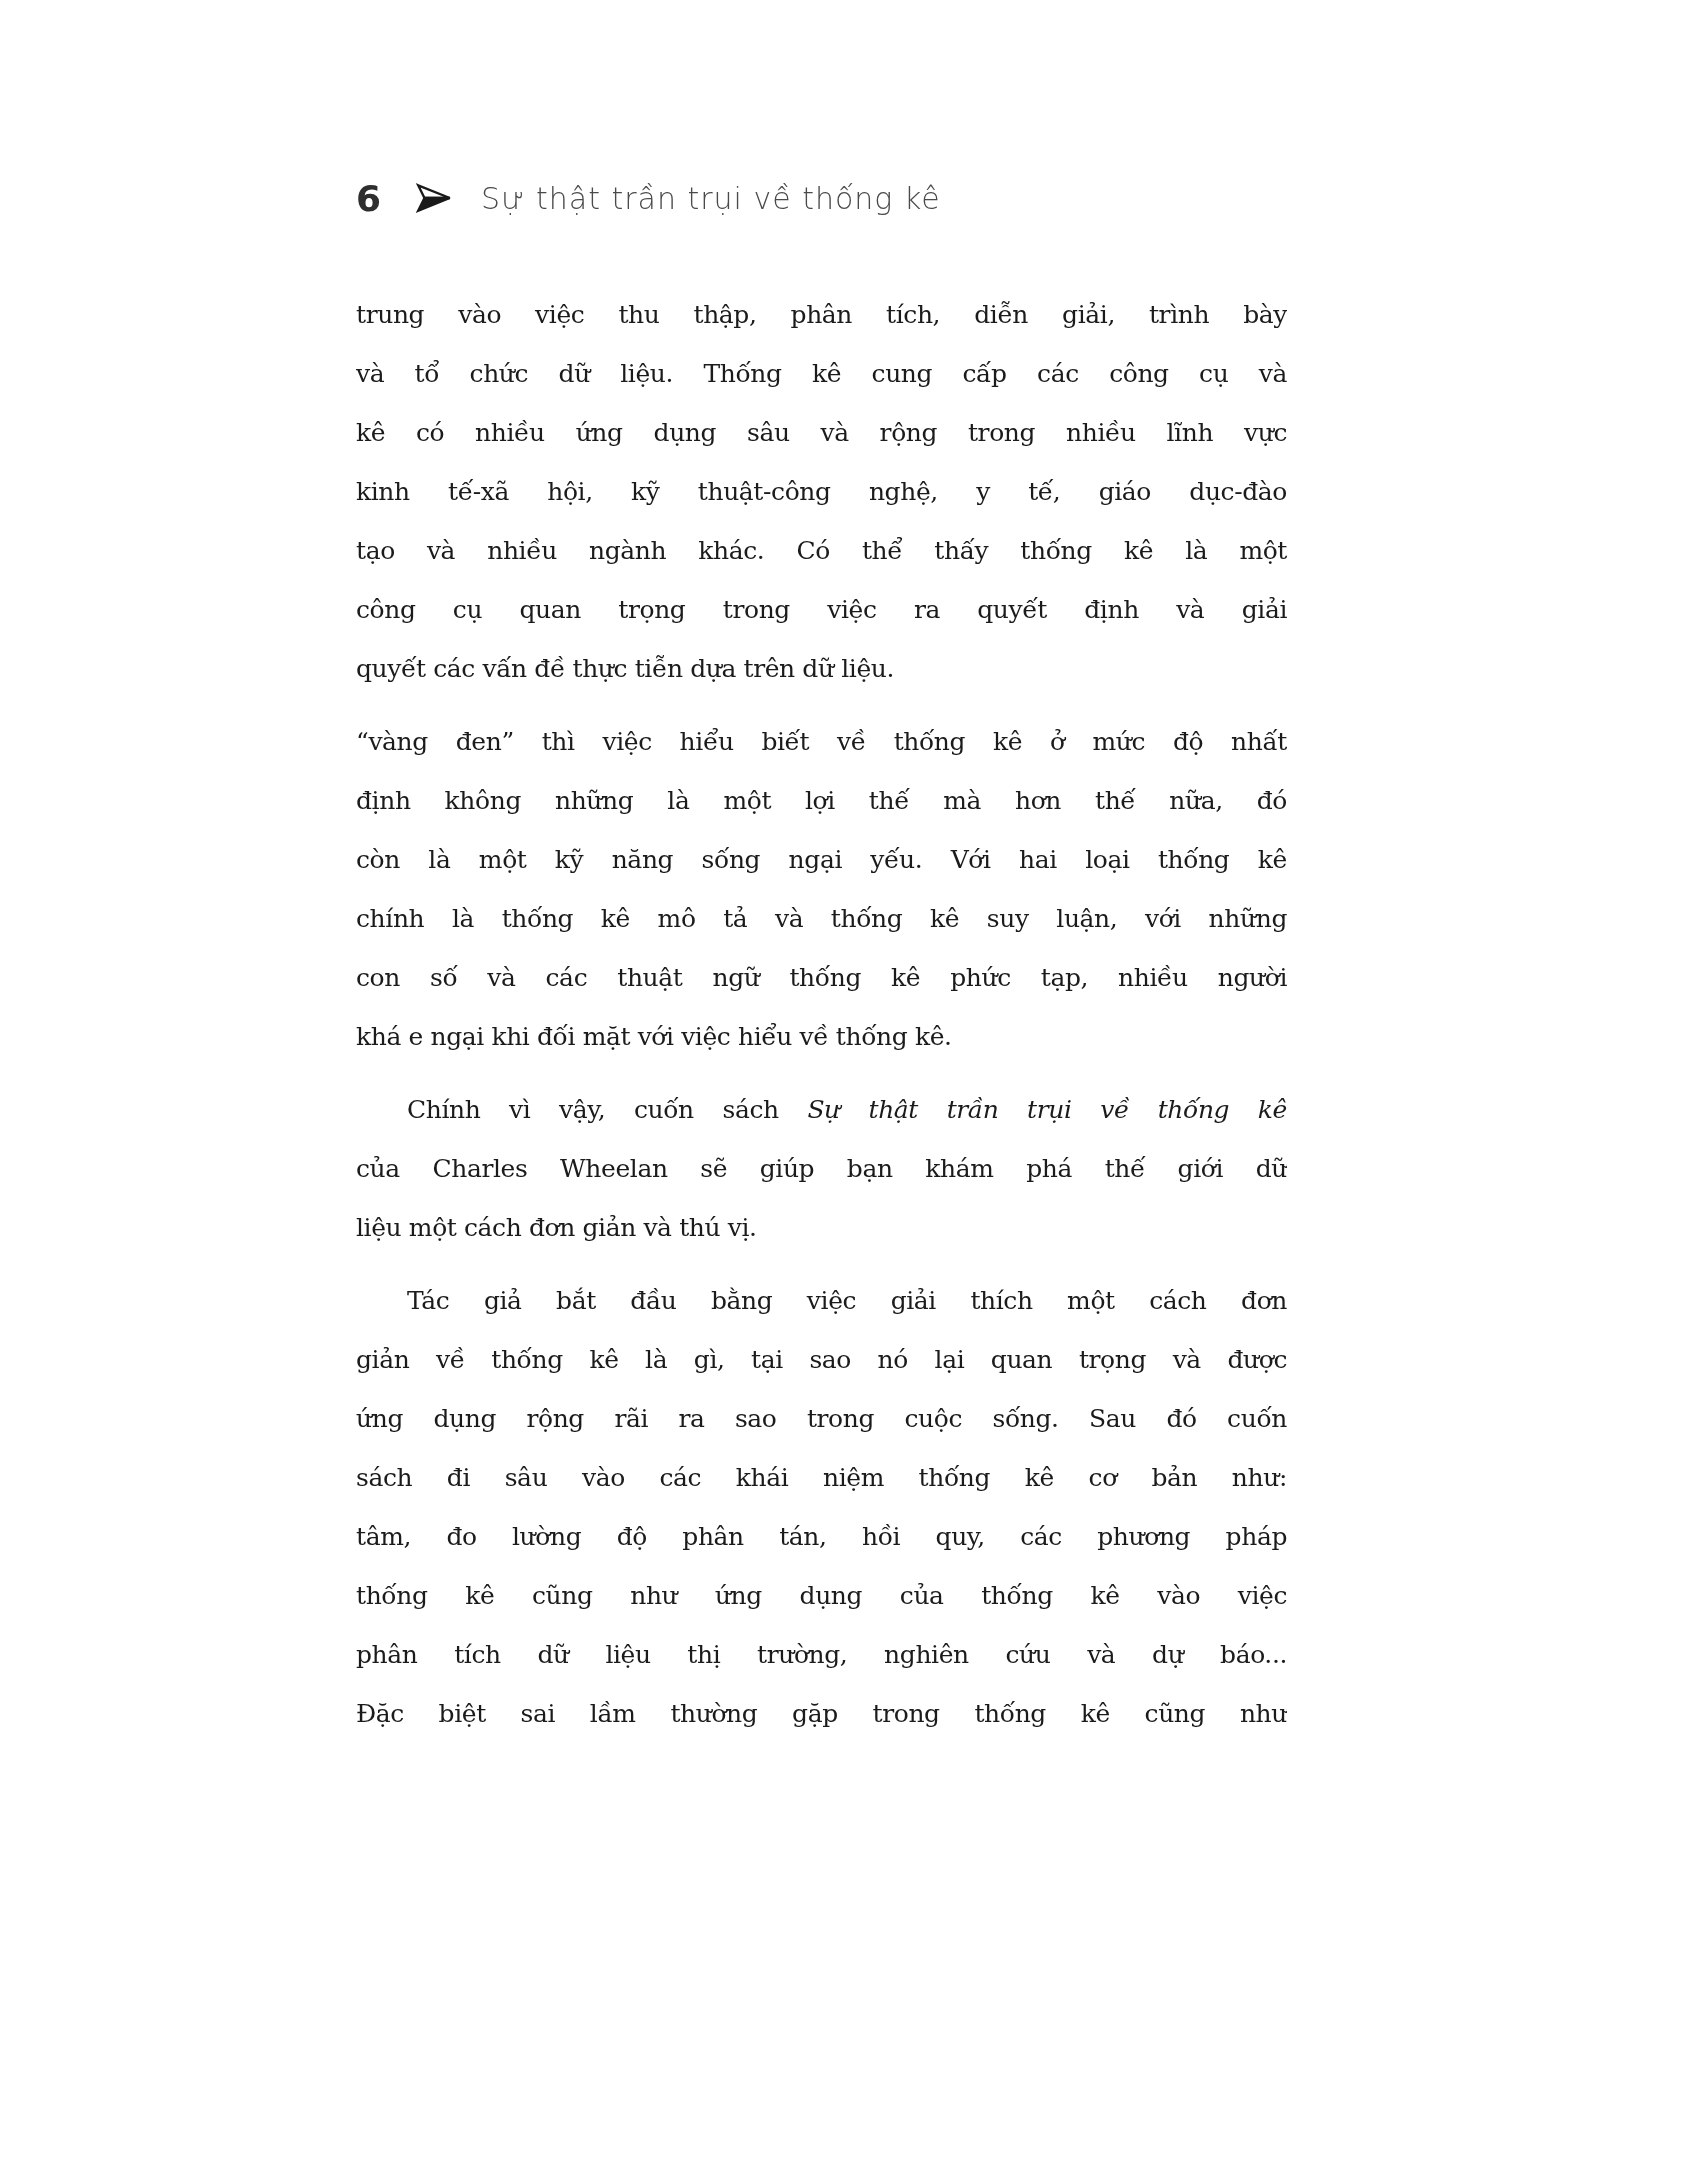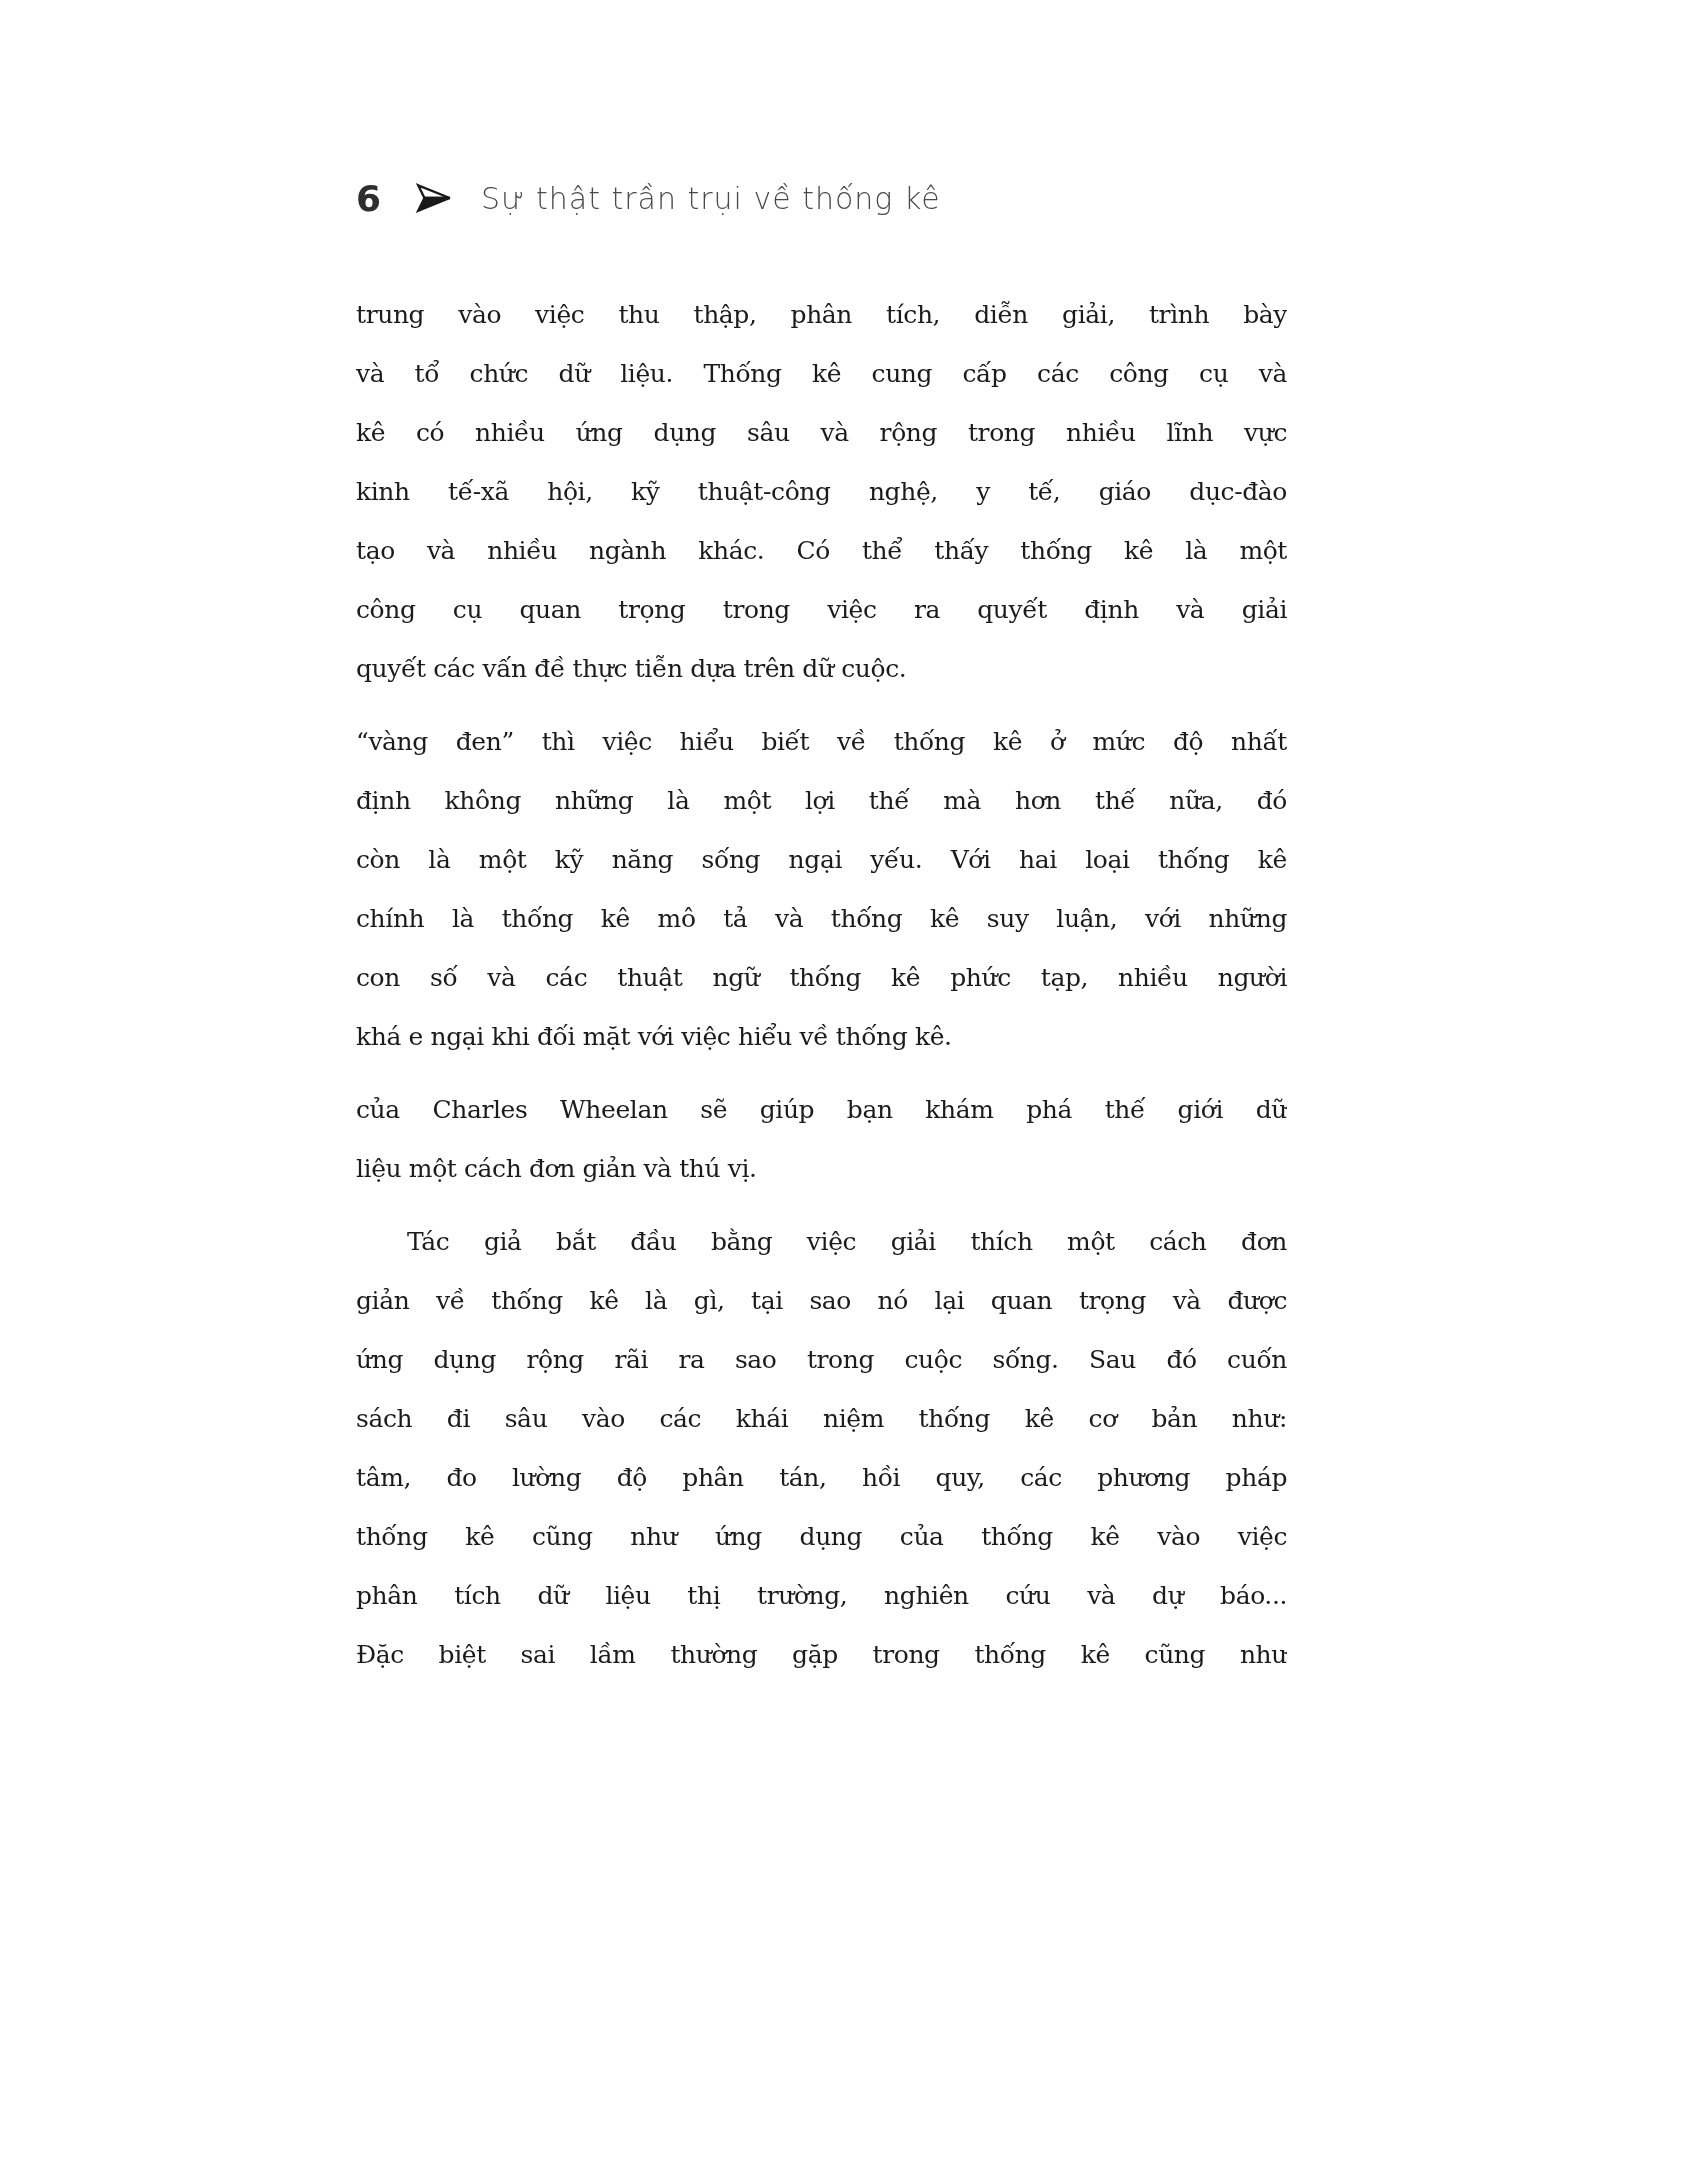--- a/index.html
+++ b/index.html
@@ -85,33 +85,34 @@
 
   <div class="content">
 
     <div class="para">
       <div class="line">trung vào việc thu thập, phân tích, diễn giải, trình bày</div>
       <div class="line">và tổ chức dữ liệu. Thống kê cung cấp các công cụ và</div>
       <div class="line">kê có nhiều ứng dụng sâu và rộng trong nhiều lĩnh vực</div>
       <div class="line">kinh tế-xã hội, kỹ thuật-công nghệ, y tế, giáo dục-đào</div>
       <div class="line">tạo và nhiều ngành khác. Có thể thấy thống kê là một</div>
       <div class="line">công cụ quan trọng trong việc ra quyết định và giải</div>
-      <div class="line last">quyết các vấn đề thực tiễn dựa trên dữ cuộc.</div>
+      <div class="line last">quyết các vấn đề thực tiễn dựa trên dữ liệu.</div>
     </div>
 
     <div class="para">
       <div class="line">“vàng đen” thì việc hiểu biết về thống kê ở mức độ nhất</div>
       <div class="line">định không những là một lợi thế mà hơn thế nữa, đó</div>
       <div class="line">còn là một kỹ năng sống ngại yếu. Với hai loại thống kê</div>
       <div class="line">chính là thống kê mô tả và thống kê suy luận, với những</div>
       <div class="line">con số và các thuật ngữ thống kê phức tạp, nhiều người</div>
       <div class="line last">khá e ngại khi đối mặt với việc hiểu về thống kê.</div>
     </div>
 
     <div class="para">
+      <div class="line indent"><span>Chính vì vậy, cuốn sách </span><span class="italic">Sự thật trần trụi về thống kê</span></div>
       <div class="line">của Charles Wheelan sẽ giúp bạn khám phá thế giới dữ</div>
       <div class="line last">liệu một cách đơn giản và thú vị.</div>
     </div>
 
     <div class="para">
       <div class="line indent">Tác giả bắt đầu bằng việc giải thích một cách đơn</div>
       <div class="line">giản về thống kê là gì, tại sao nó lại quan trọng và được</div>
       <div class="line">ứng dụng rộng rãi ra sao trong cuộc sống. Sau đó cuốn</div>
       <div class="line">sách đi sâu vào các khái niệm thống kê cơ bản như:</div>
       <div class="line">tâm, đo lường độ phân tán, hồi quy, các phương pháp</div>

